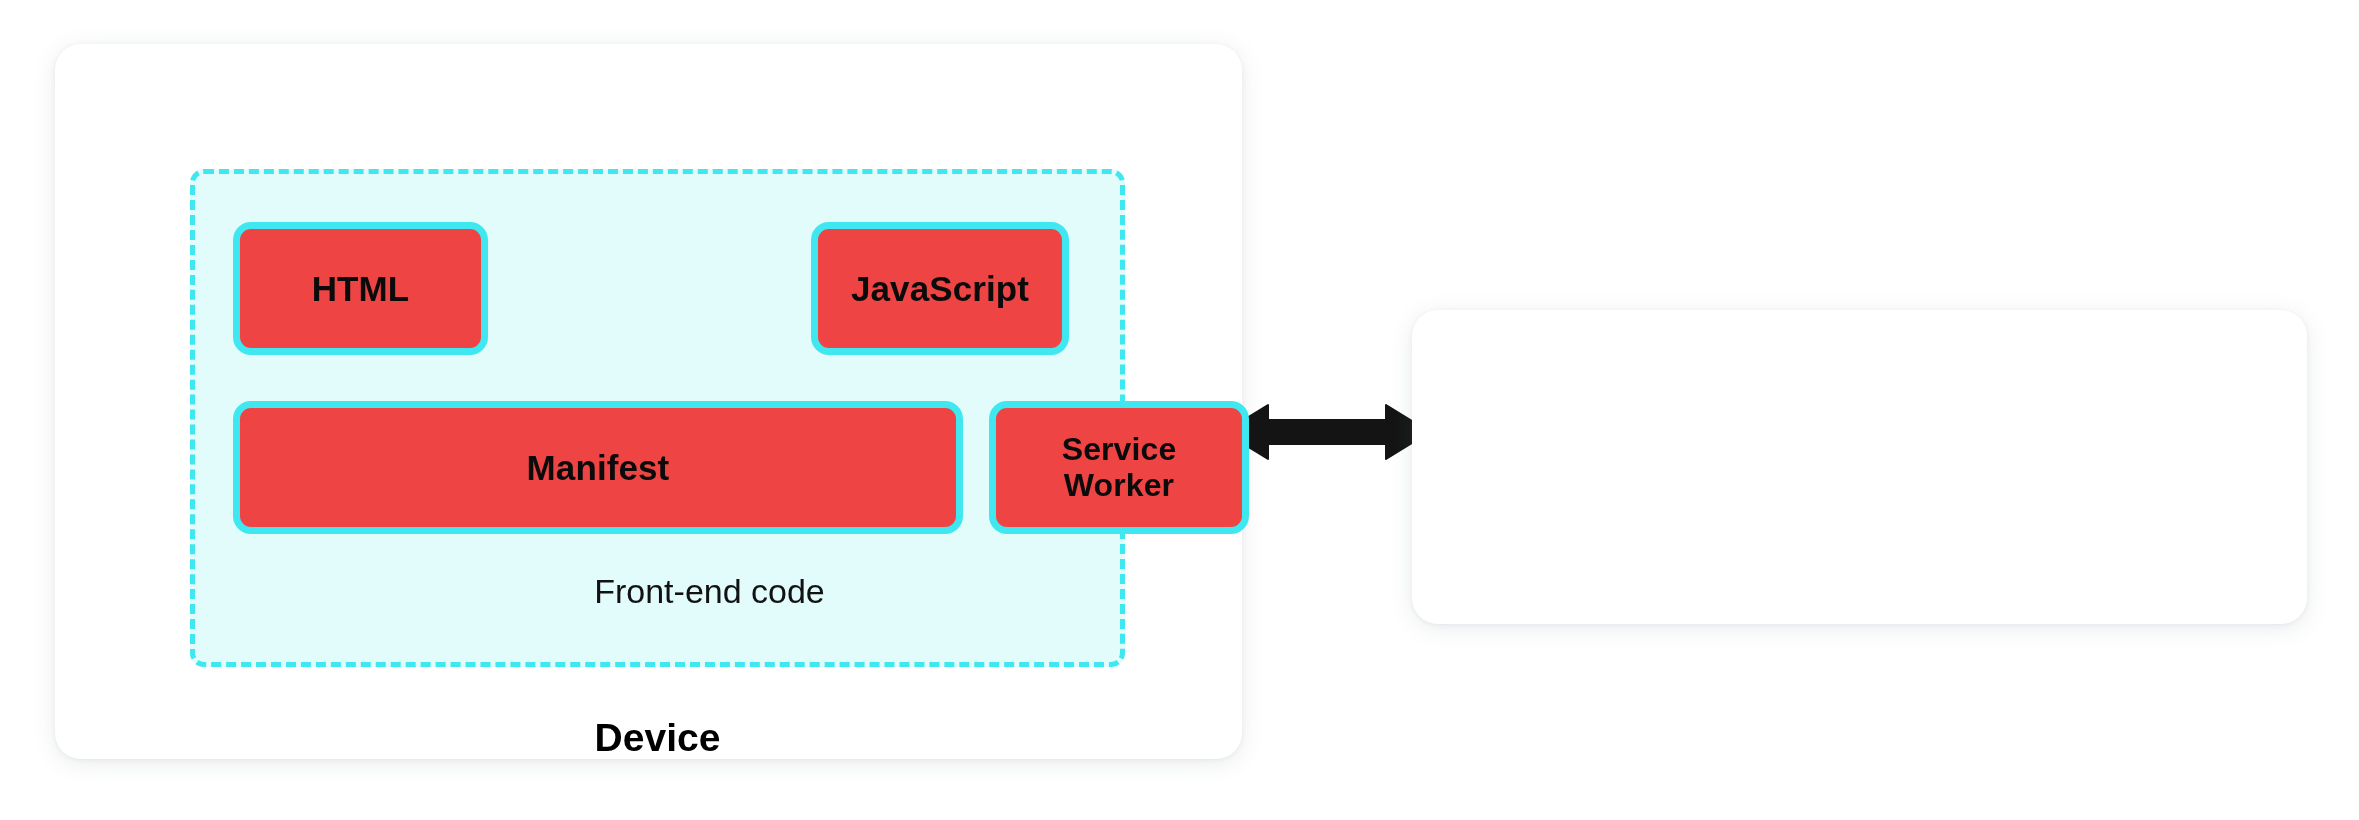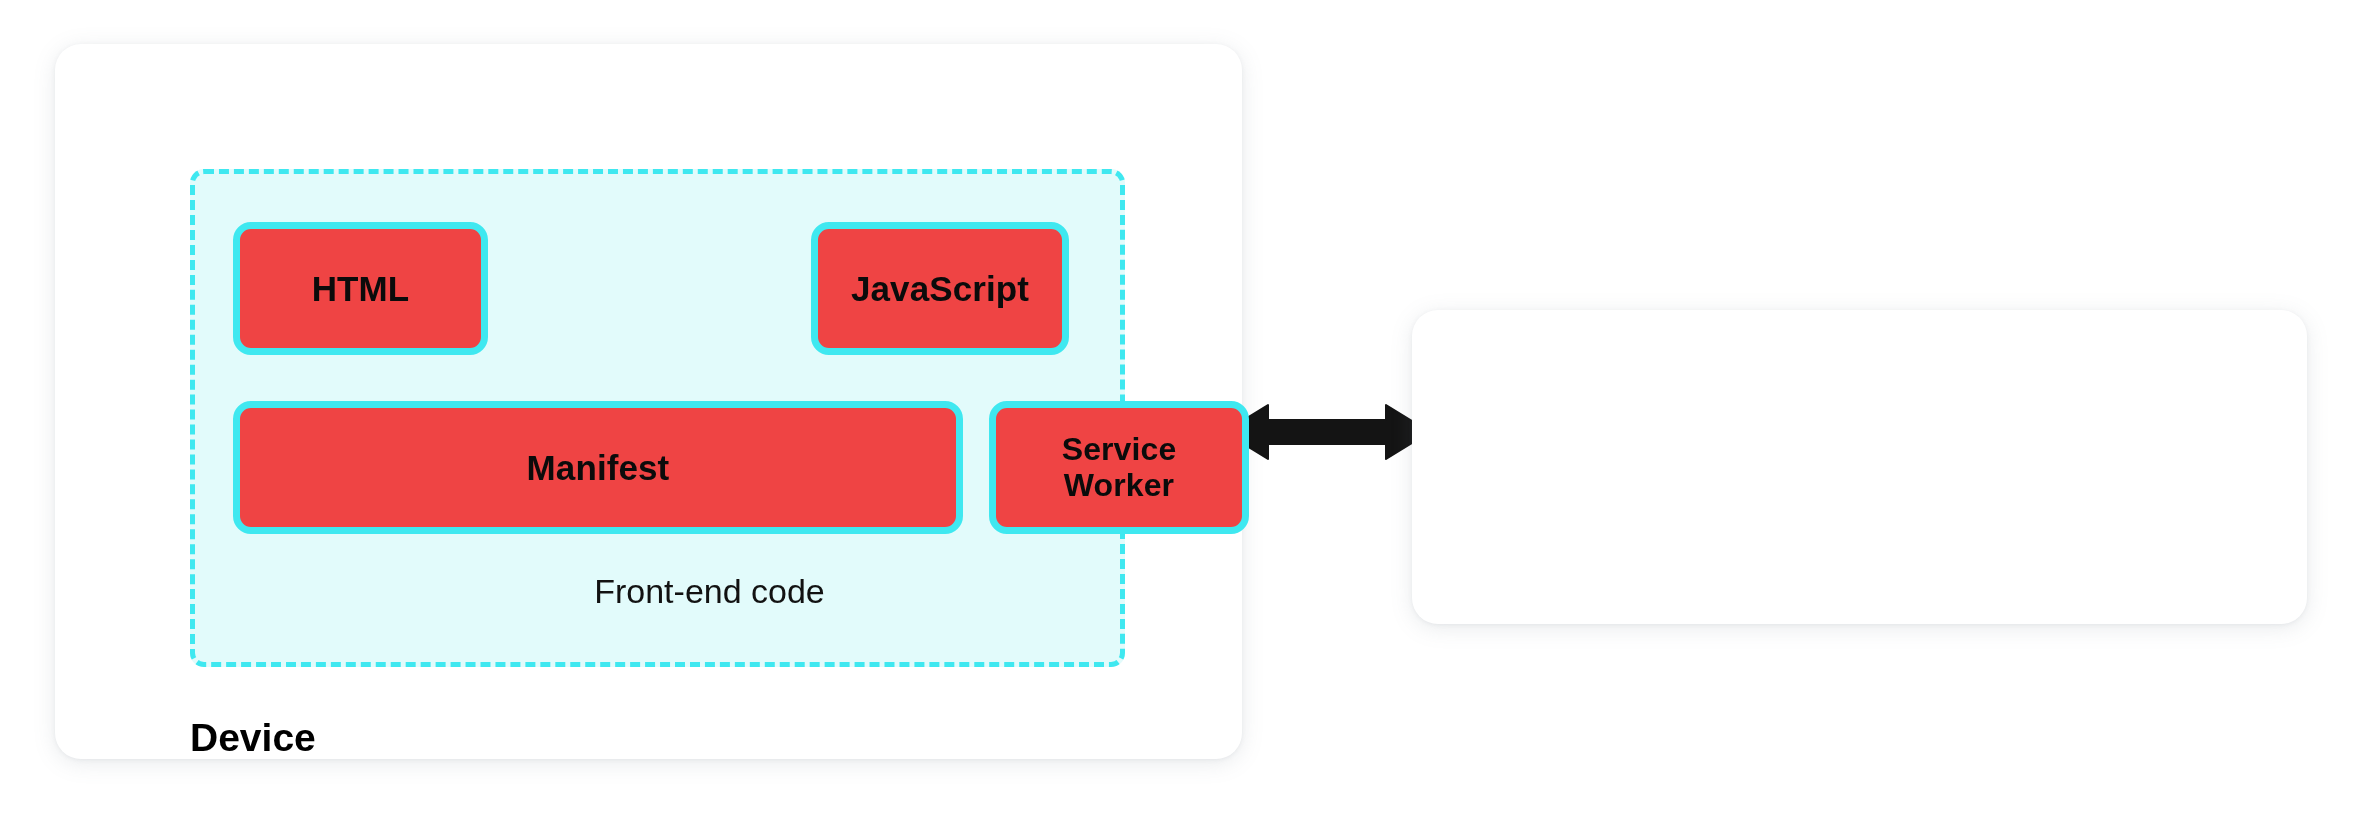--- a/index.html
+++ b/index.html
@@ -113,20 +113,21 @@
     left: 135px;
     top: 528px;
     width: 1039px;
   }
 
   .card-caption {
     position: absolute;
     font-size: 39px;
     font-weight: bold;
     color: #000000;
+    text-align: center;
     white-space: nowrap;
   }
 
   #device-caption {
     left: 135px;
     top: 672px;
     width: 935px;
   }
 
   

